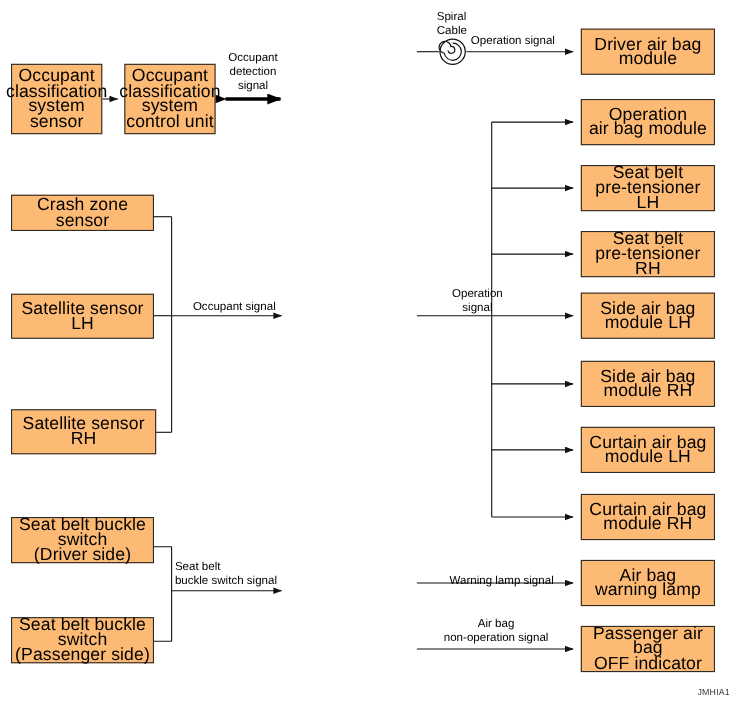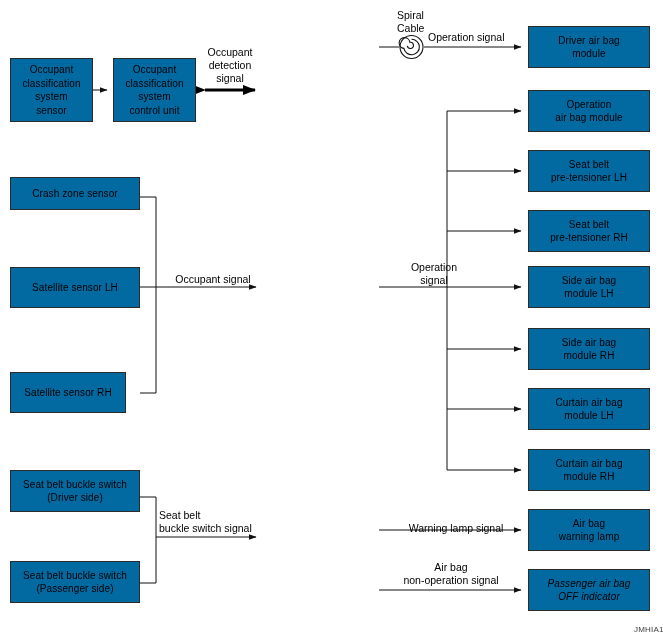--- a/index.html
+++ b/index.html
@@ -21,27 +21,27 @@
     left: 0;
     top: 0;
     width: 663px;
     height: 643px;
     pointer-events: none;
   }
   .box {
     position: absolute;
     box-sizing: border-box;
     border: 1px solid #2b2b2b;
-    background: #0369a1;
+    background: #fdba74;
     display: flex;
     align-items: center;
     justify-content: center;
     text-align: center;
     color: #000000;
-    font-size: 10px;
+    font-size: 16px;
     line-height: 13.5px;
     letter-spacing: 0.1px;
     white-space: pre-line;
   }
   .box.tall-unit {
     align-items: center;
     justify-content: center;
   }
   .wire-label {
     position: absolute;
@@ -136,21 +136,21 @@
 control unit</div>
 
   <div class="wire-label" style="left:199px; top:46px; width:62px;">Occupant
 detection
 signal</div>
 
   <div class="box" style="left:10px; top:177px; width:130px; height:33px;">Crash zone sensor</div>
 
   <div class="box" style="left:10px; top:267px; width:130px; height:41px;">Satellite sensor LH</div>
 
-  <div class="box" style="left:10px; top:372px; width:116px; height:41px;">Satellite sensor RH</div>
+  <div class="box" style="left:10px; top:372px; width:132px; height:41px;">Satellite sensor RH</div>
 
   <div class="wire-label" style="left:168px; top:273px; width:90px;">Occupant signal</div>
 
   <div class="box" style="left:10px; top:470px; width:130px; height:42px;">Seat belt buckle switch
 (Driver side)</div>
 
   <div class="box" style="left:10px; top:561px; width:130px; height:42px;">Seat belt buckle switch
 (Passenger side)</div>
 
   <div class="wire-label left-align" style="left:159px; top:509px; width:118px;">Seat belt
@@ -190,18 +190,18 @@
 
   <div class="box" style="left:528px; top:388px; width:122px; height:42px;">Curtain air bag
 module LH</div>
 
   <div class="box" style="left:528px; top:449px; width:122px; height:42px;">Curtain air bag
 module RH</div>
 
   <div class="box" style="left:528px; top:509px; width:122px; height:42px;">Air bag
 warning lamp</div>
 
-  <div class="box" style="left:528px; top:569px; width:122px; height:42px;font-style:italic;">Passenger air bag
+  <div class="box" style="left:528px; top:569px; width:122px; height:42px;">Passenger air bag
 OFF indicator</div>
 
   <div class="watermark" style="left:596px; top:625px;">JMHIA1410GB</div>
 
 </div>
 
 </body></html>

